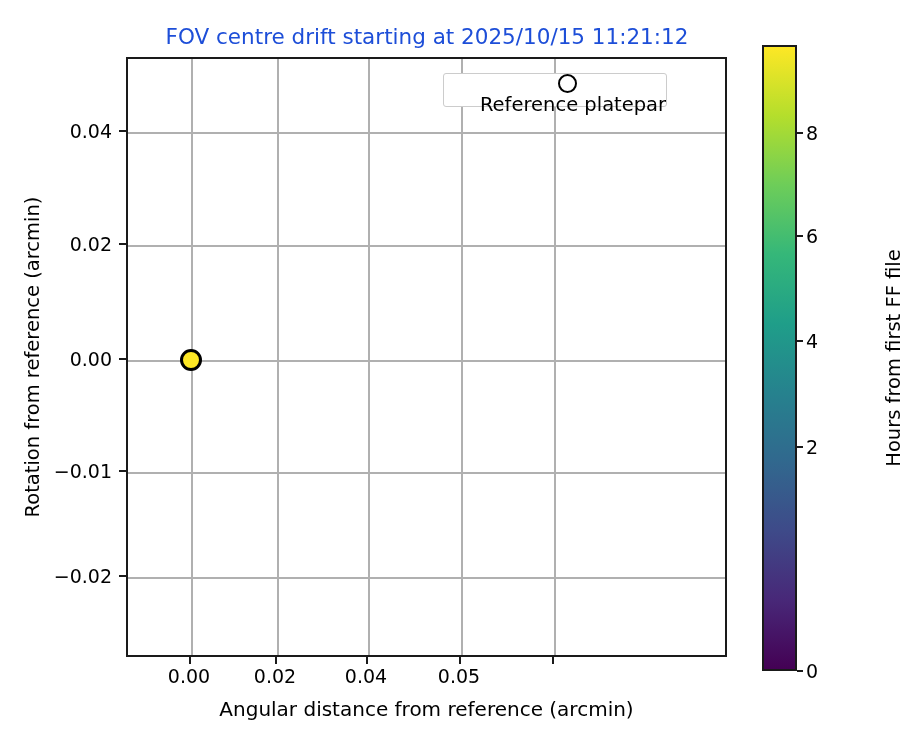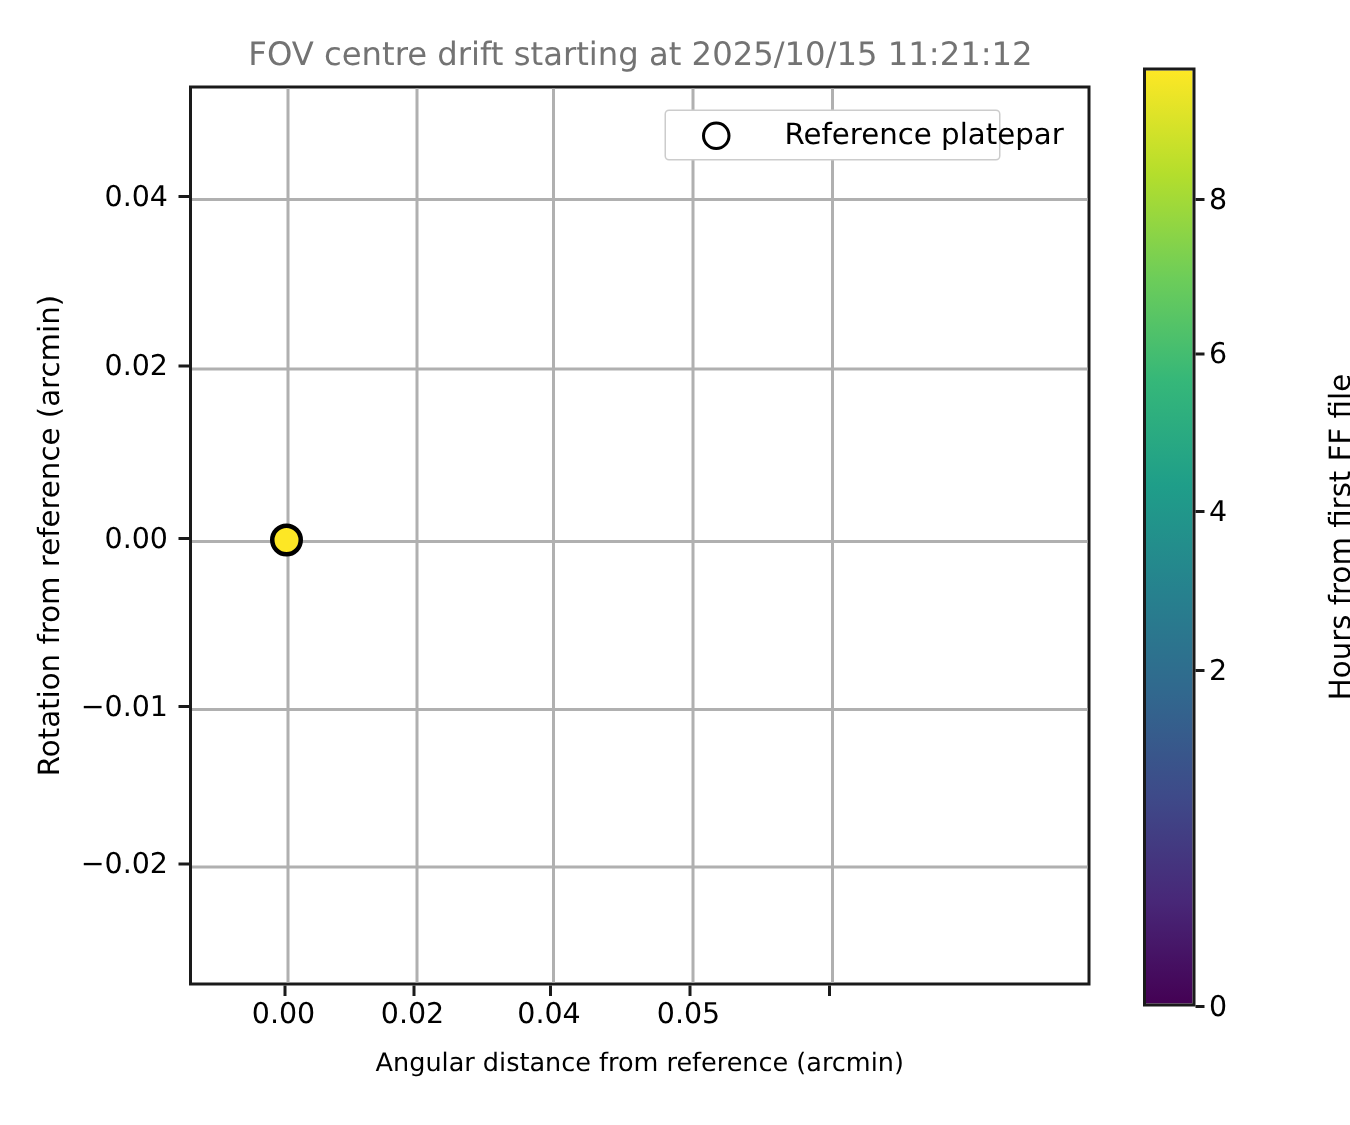--- a/index.html
+++ b/index.html
@@ -26,21 +26,21 @@
 
   
   #chart-title {
     position: absolute;
     left: 126px;
     top: 24px;
     width: 602px;
     text-align: center;
     font-size: 21.5px;
     line-height: 26px;
-    color: #737373;
+    color: #1d4ed8;
     white-space: nowrap;
   }
 
   
   #plot-area {
     position: absolute;
     left: 126px;
     top: 57px;
     width: 601px;
     height: 600px;
@@ -91,21 +91,21 @@
     white-space: nowrap;
   }
 
   
   #xlabel {
     position: absolute;
     left: 126px;
     top: 697px;
     width: 601px;
     text-align: center;
-    font-size: 17px;
+    font-size: 20px;
     line-height: 24px;
     white-space: nowrap;
   }
   #ylabel {
     position: absolute;
     left: -267px;
     top: 345px;
     width: 600px;
     text-align: center;
     font-size: 19.5px;
@@ -134,20 +134,21 @@
     left: 441px;
     top: 71px;
     width: 224px;
     height: 34px;
     background: #ffffff;
     border: 1px solid #cccccc;
     border-radius: 3px;
     box-sizing: border-box;
     display: flex;
     align-items: center;
+    flex-direction: column;
   }
   #legend-marker {
     width: 19px;
     height: 19px;
     border-radius: 50%;
     border: 2.4px solid #000000;
     box-sizing: border-box;
     background: transparent;
     margin-left: 24px;
     flex: none;

